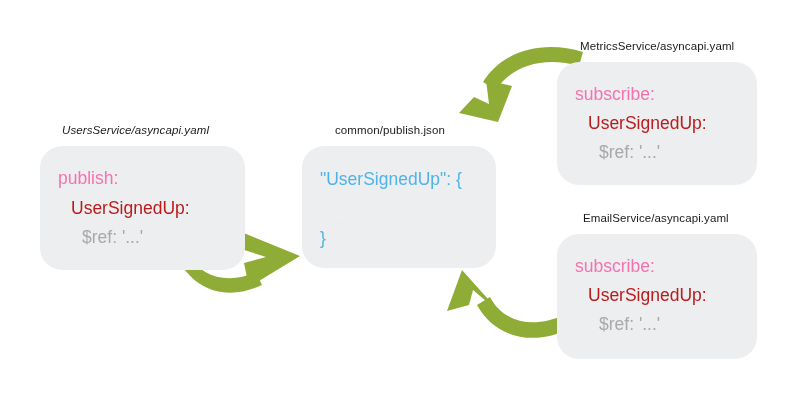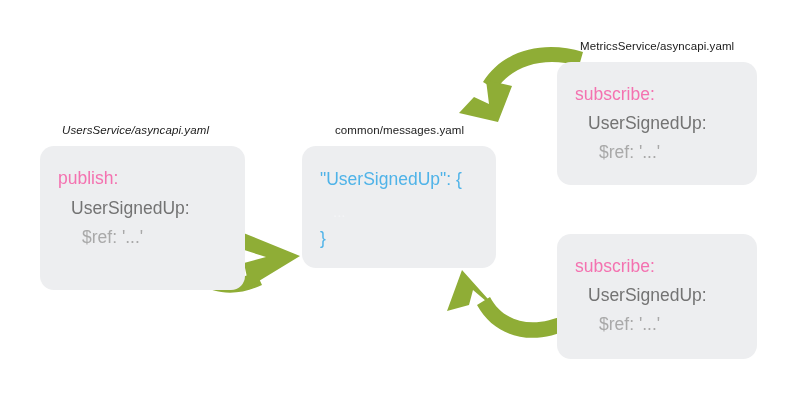--- a/index.html
+++ b/index.html
@@ -22,32 +22,32 @@
     font-size: 11.5px;
     color: #1a1a1a;
     white-space: nowrap;
     letter-spacing: 0.1px;
   }
 
   
   .card {
     position: absolute;
     background: #edeef0;
-    border-radius: 14px;
+    border-radius: 22px;
     box-sizing: border-box;
   }
 
   .code {
     position: absolute;
     font-family: "Liberation Sans", sans-serif;
     white-space: nowrap;
     font-size: 17.5px;
   }
   .code.op      { color: #f472b0; }
-  .code.key     { color: #737373; text-align: center; }
+  .code.key     { color: #b91c1c; text-align: center; }
   .code.refline { color: #a9a9a9; text-align: center; }
   .code.json    { color: #4fb3e8; }
   .code.ellipsis{ color: #f3f4f6; }
 
   
   .ind0 { left: 18px; }
   .ind1 { left: 31px; }
   .ind2 { left: 42px; }
 
   .arrow-layer {
@@ -88,42 +88,43 @@
                C533,330 503,322 490,297
                L477,305
                C495,338 534,347 571,328
                Z"></path>
       <path fill="#8fad36" d="M505,318 L462,270 L447,311 L469,305 L473,290 L493,307 Z"></path>
     </g>
   </svg>
 
   <div class="file-label" style="left:62px; top:124px;font-style:italic;">UsersService/asyncapi.yaml</div>
 
-  <div class="card" style="left:40px; top:146px; width:205px; height:144px;">
+  <div class="card" style="left:40px; top:146px; width:205px; height:124px;">
     <div class="code op ind0" style="top:22px;">publish:</div>
     <div class="code key ind1" style="top:52px;">UserSignedUp:</div>
     <div class="code refline ind2" style="top:81px;">$ref: '...'</div>
   </div>
 
-  <div class="file-label" style="left:335px; top:124px;">common/messages.yaml</div>
+  <div class="file-label" style="left:335px; top:124px;">common/publish.json</div>
 
   <div class="card" style="left:302px; top:146px; width:194px; height:122px;">
     <div class="code json ind0" style="top:23px;">"UserSignedUp": {</div>
     <div class="code ellipsis ind1" style="top:57px; font-size:15px;">...</div>
     <div class="code json ind0" style="top:82px;">}</div>
   </div>
 
   <div class="file-label" style="left:580px; top:40px;">MetricsService/asyncapi.yaml</div>
 
   <div class="card" style="left:557px; top:62px; width:200px; height:123px;">
     <div class="code op ind0" style="top:22px;">subscribe:</div>
     <div class="code key ind1" style="top:51px;">UserSignedUp:</div>
     <div class="code refline ind2" style="top:80px;">$ref: '...'</div>
   </div>
 
+  <div class="file-label" style="left:583px; top:212px;">EmailService/asyncapi.yaml</div>
 
   <div class="card" style="left:557px; top:234px; width:200px; height:125px;">
     <div class="code op ind0" style="top:22px;">subscribe:</div>
     <div class="code key ind1" style="top:51px;">UserSignedUp:</div>
     <div class="code refline ind2" style="top:80px;">$ref: '...'</div>
   </div>
 
 </div>
 
 </body></html>

